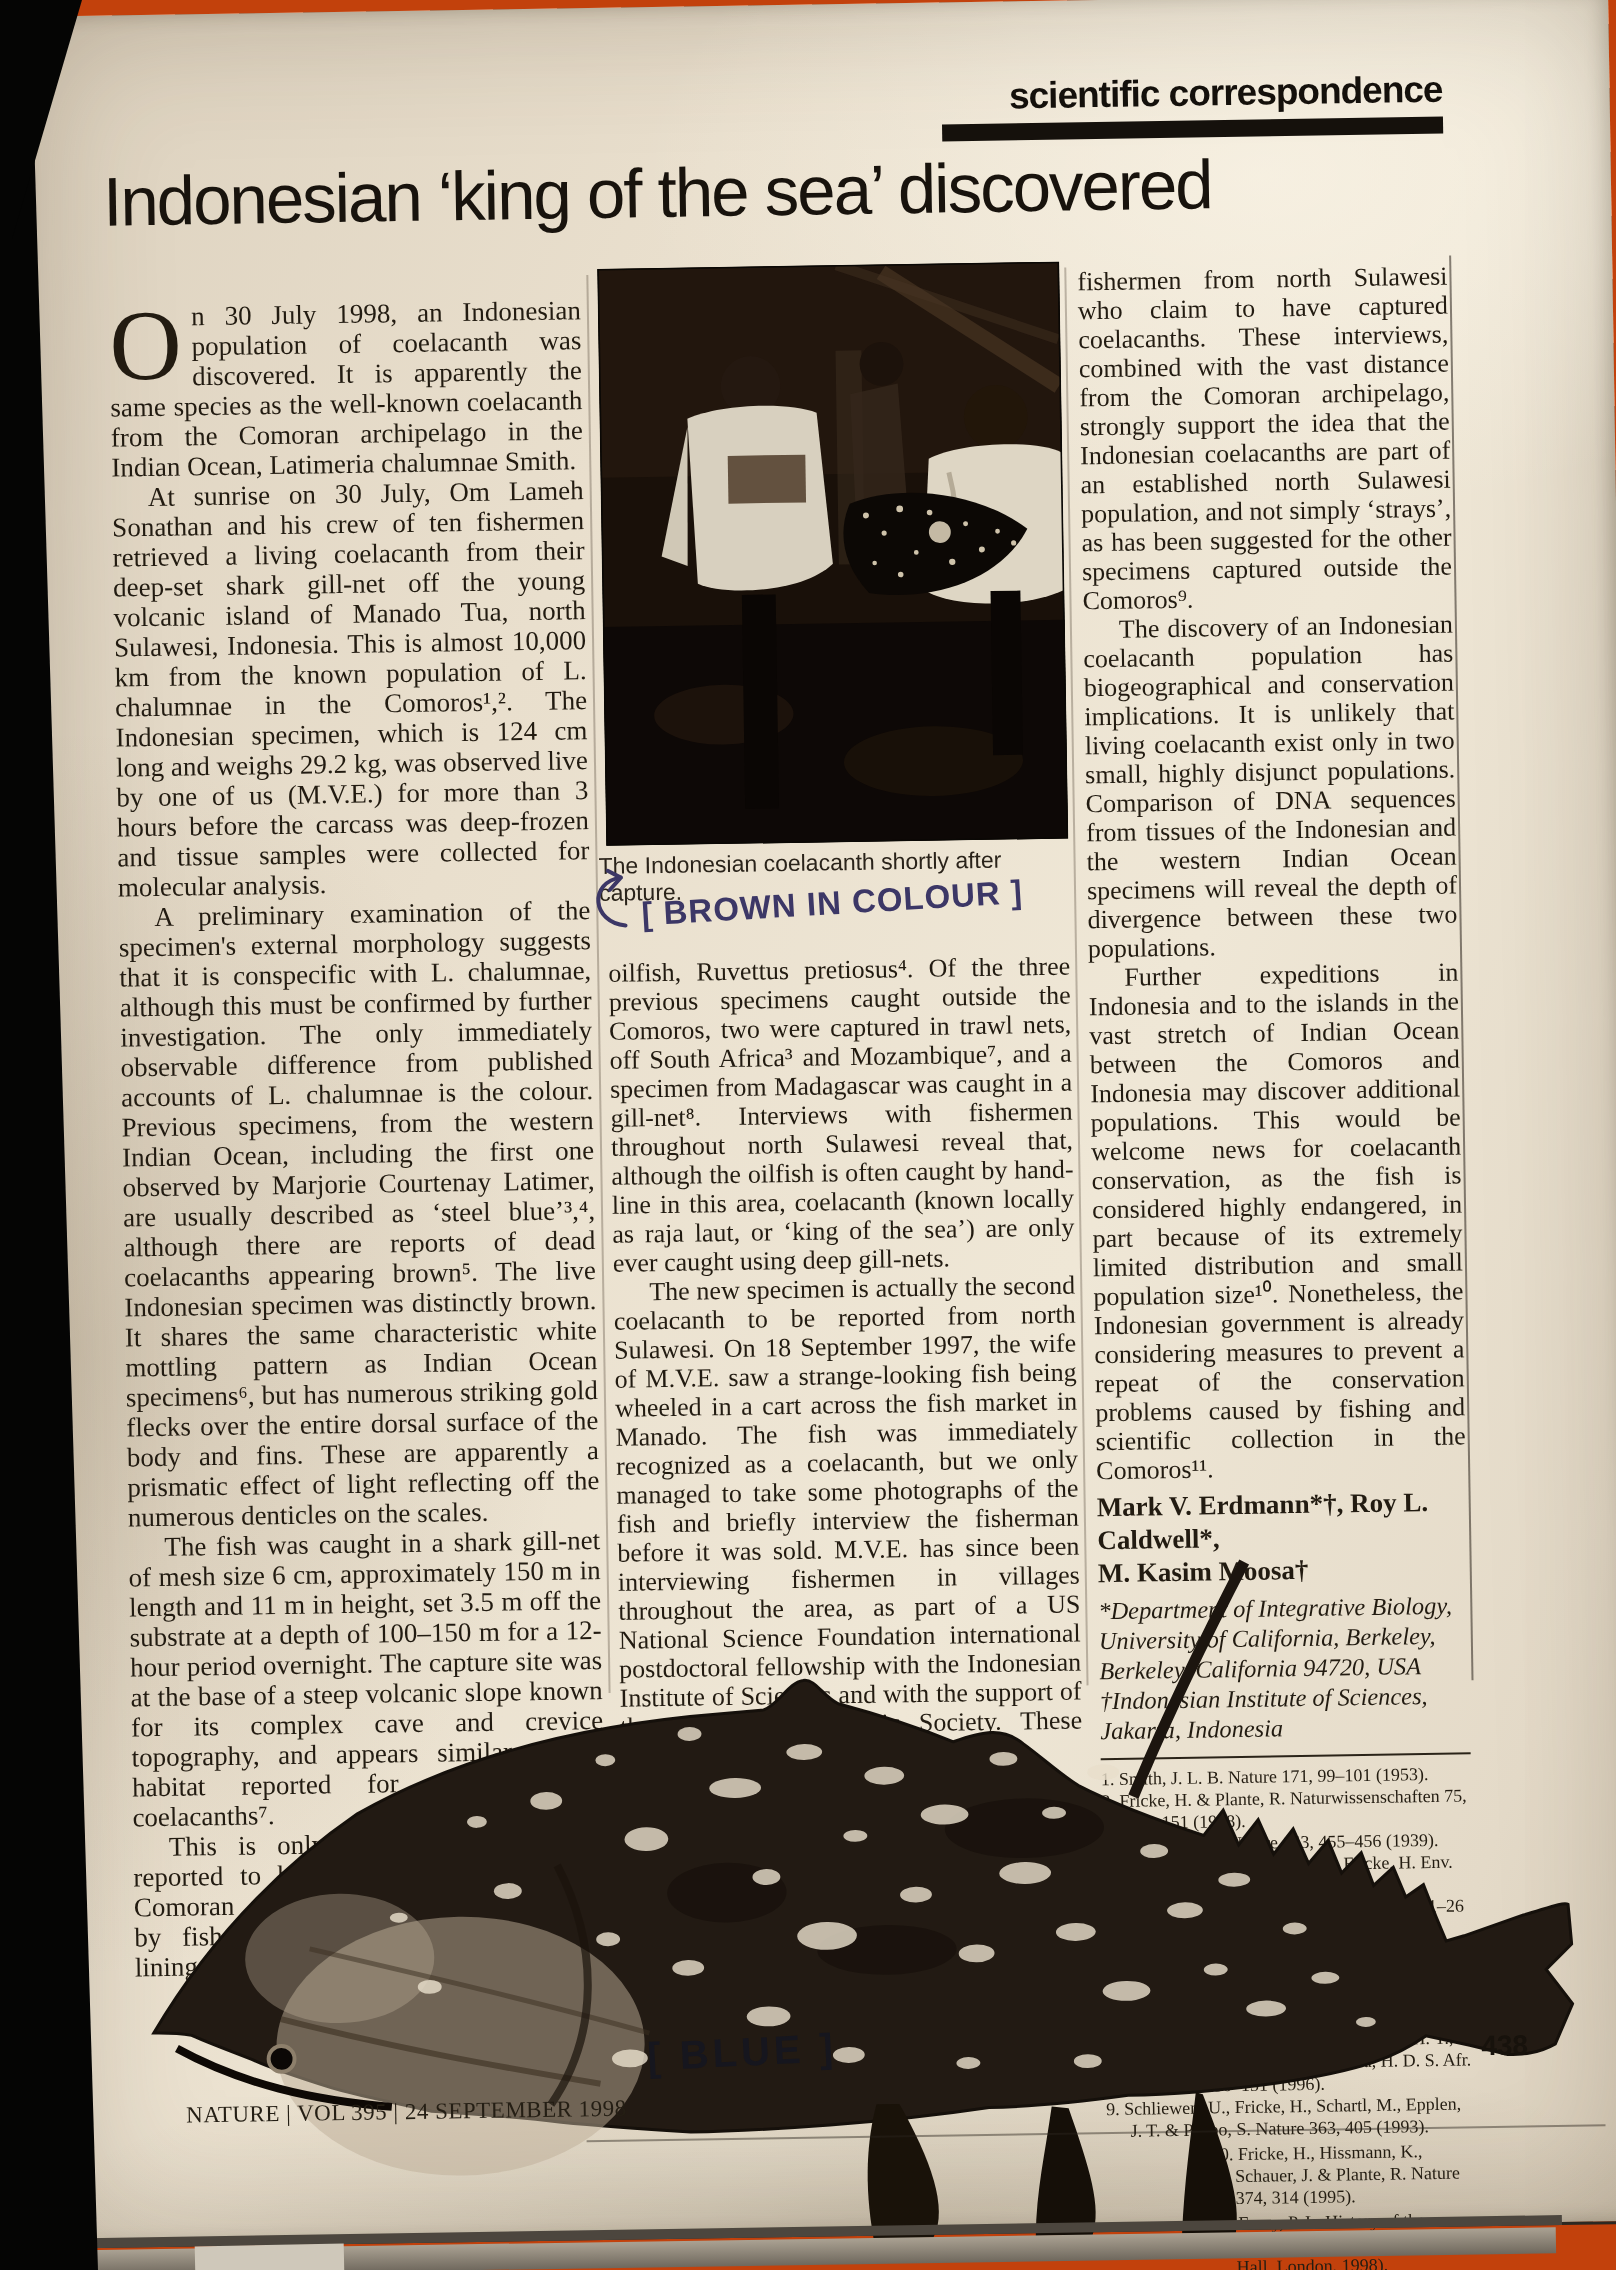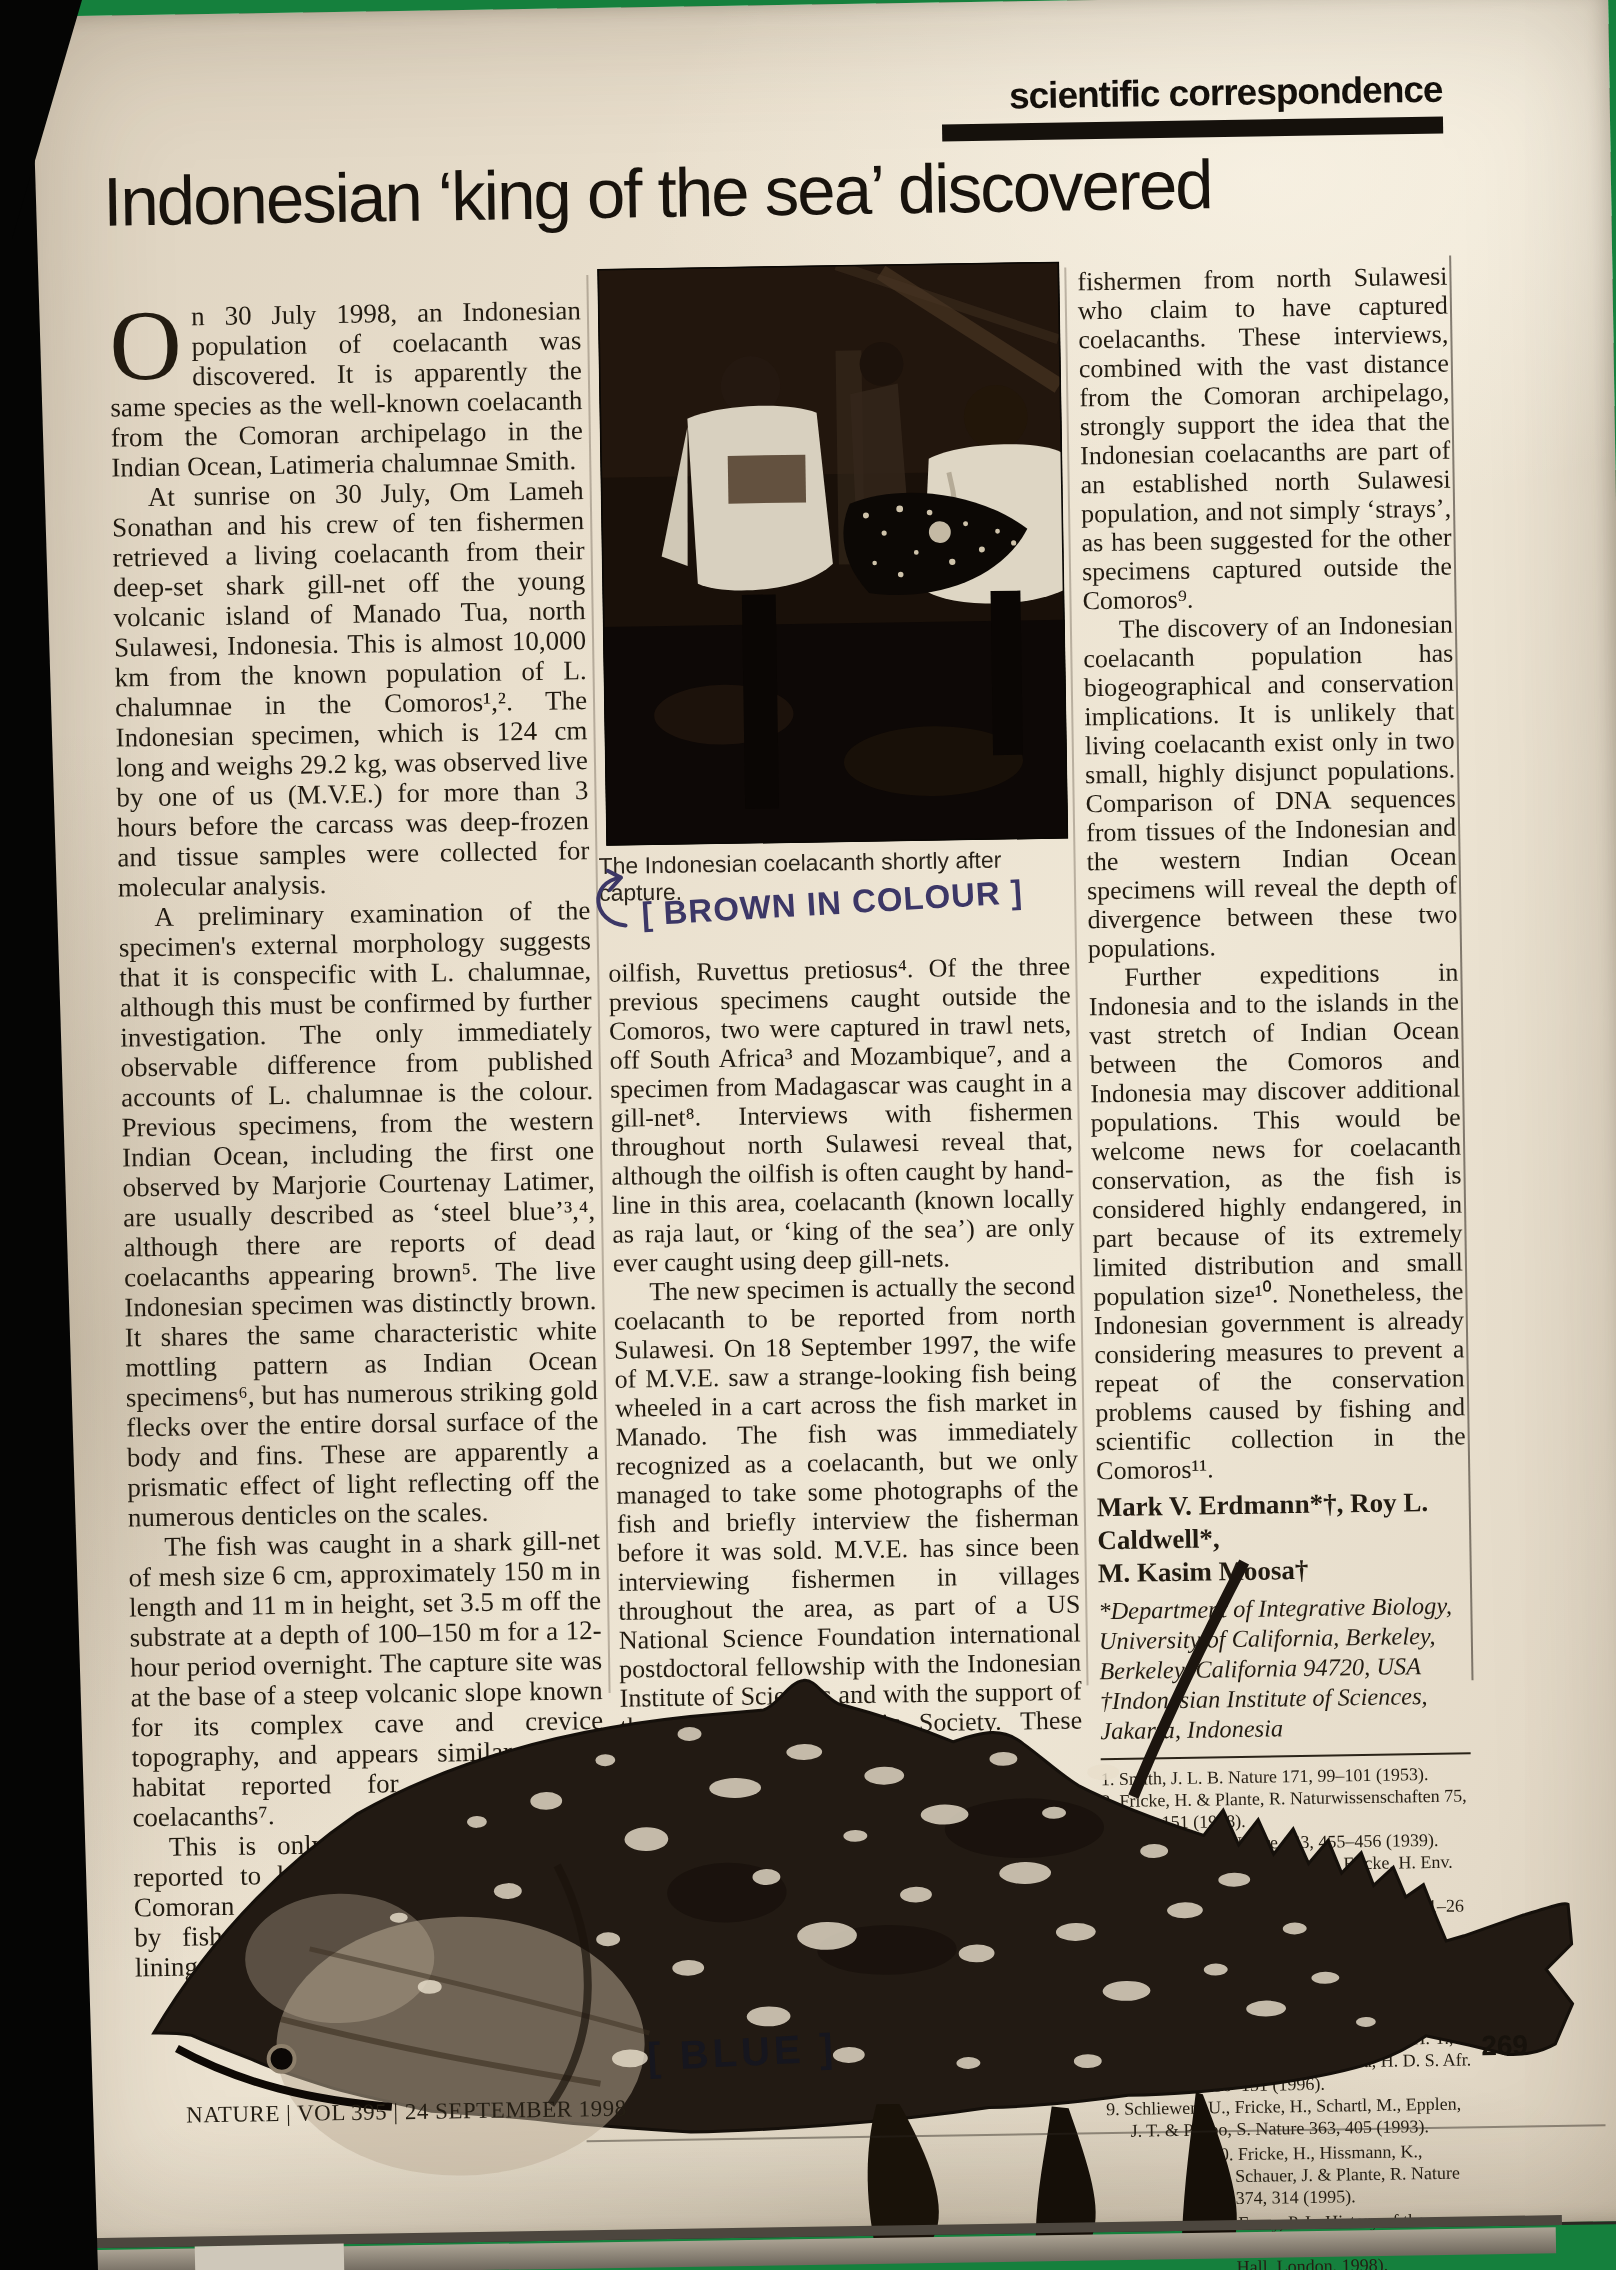--- a/index.html
+++ b/index.html
@@ -1,16 +1,16 @@
 <!DOCTYPE html>
 <html><head>
 <meta charset="utf-8">
 <style>
   html,body{margin:0;padding:0;background:#060504;}
-  #canvas{position:relative;width:1617px;height:2271px;background:#15803d;overflow:hidden;
+  #canvas{position:relative;width:1617px;height:2271px;background:#c2410c;overflow:hidden;
           font-family:"Liberation Serif",serif;}
   
   #sheet{position:absolute;left:26px;top:-8px;width:1582px;height:2229px;
          background:linear-gradient(112deg,#ddd2bf 0%,#e9dfcd 30%,#efe7d6 62%,#e4dac8 88%,#d9cebb 100%);
          transform:rotate(-0.9deg);transform-origin:top right;
          box-shadow:inset 0 0 139px rgba(70,52,28,.28), inset -6px 0 18px rgba(40,30,15,.25);
          border-bottom:3px solid #2c2822;}
   .texture{position:absolute;inset:0;pointer-events:none;
          background:radial-gradient(ellipse 896px 498px at 78% 8%,rgba(255,250,238,.5),rgba(255,250,238,0) 70%),
                     radial-gradient(ellipse 697px 896px at 2% 60%,rgba(90,70,40,.16),rgba(90,70,40,0) 70%),
@@ -257,21 +257,21 @@
 
       <path d="M770,545 C800,600 818,650 802,680 L742,680 C733,625 737,580 747,545 Z" fill="#191209"></path>
       <path d="M940,552 C960,612 972,652 962,680 L905,680 C906,635 916,595 923,550 Z" fill="#150f08"></path>
       <path d="M1075,540 C1098,602 1112,648 1106,680 L1052,680 C1055,628 1062,585 1068,538 Z" fill="#150f08"></path>
     </svg>
 
     <div id="ink-blue" class="ink">[ BLUE ]</div>
 
     <div class="hair"></div>
     <div class="jline">NATURE | VOL 395 | 24 SEPTEMBER 1998</div>
-    <div class="pnum">269</div>
+    <div class="pnum">438</div>
   </div>
 
   <div class="stack-strip1"></div>
   <div class="stack-strip2"></div>
   <div class="stack-patch"></div>
   <div class="edge-wedge"></div>
   <div class="corner-notch"></div>
 </div>
 
 

